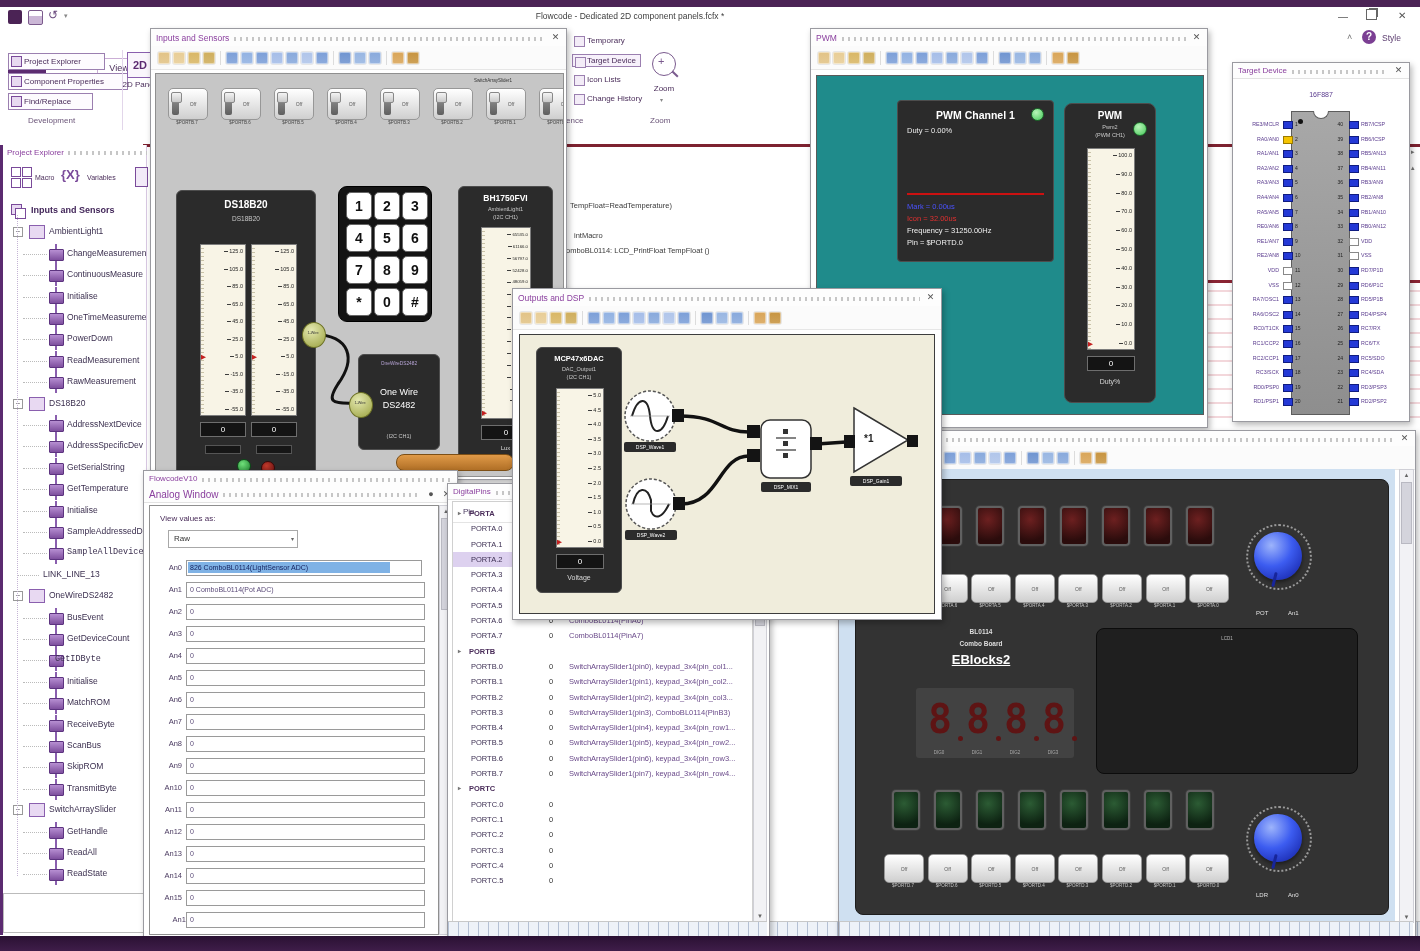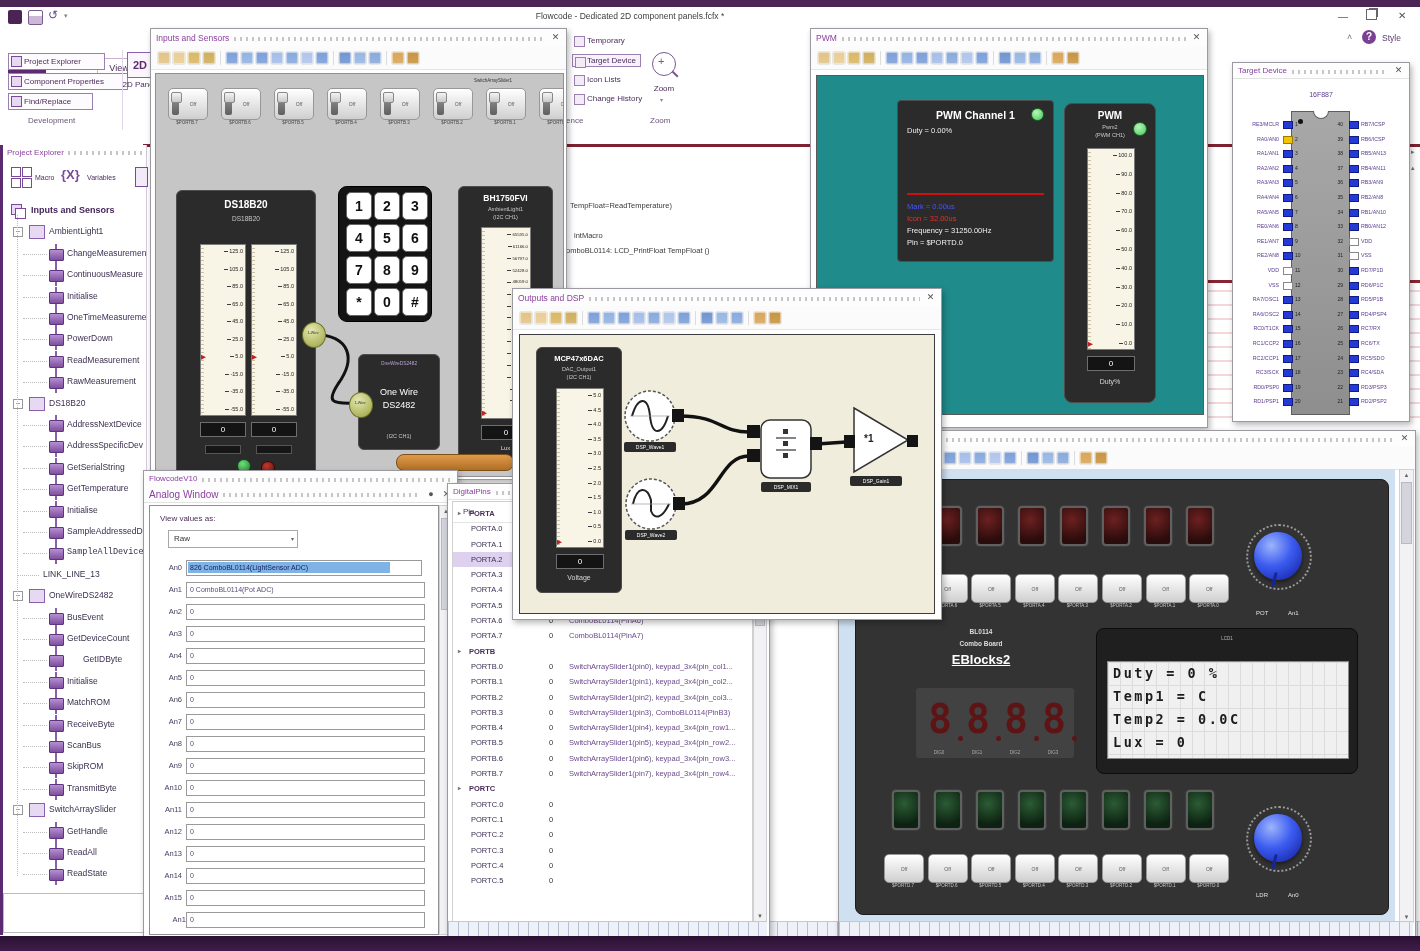--- a/index.html
+++ b/index.html
@@ -273,21 +273,21 @@
         </div>
         <div class="trow" style="top: 428px;">
           <div style="position: absolute; left: 52px; top: 0px; width: 2px; height: 21px; background: rgb(138, 95, 174);"></div>
           <div class="mic" style="left: 46px; top: 5px;"></div>
           <div class="lbl" style="left: 64px;">GetDeviceCount</div>
           <div style="position: absolute; left: 20px; top: 10px; width: 24px; border-top: 1px dotted rgb(187, 187, 187);"></div>
         </div>
         <div class="trow" style="top: 449.4px;">
           <div style="position: absolute; left: 52px; top: 0px; width: 2px; height: 21px; background: rgb(138, 95, 174);"></div>
           <div class="mic" style="left: 46px; top: 5px;"></div>
-          <div class="lbl" style="left: 80px;">GetIDByte</div>
+          <div class="lbl" style="left: 52px; font-family: Liberation Mono, monospace;">GetIDByte</div>
           <div style="position: absolute; left: 20px; top: 10px; width: 24px; border-top: 1px dotted rgb(187, 187, 187);"></div>
         </div>
         <div class="trow" style="top: 470.8px;">
           <div style="position: absolute; left: 52px; top: 0px; width: 2px; height: 21px; background: rgb(138, 95, 174);"></div>
           <div class="mic" style="left: 46px; top: 5px;"></div>
           <div class="lbl" style="left: 64px;">Initialise</div>
           <div style="position: absolute; left: 20px; top: 10px; width: 24px; border-top: 1px dotted rgb(187, 187, 187);"></div>
         </div>
         <div class="trow" style="top: 492.2px;">
           <div style="position: absolute; left: 52px; top: 0px; width: 2px; height: 21px; background: rgb(138, 95, 174);"></div>
@@ -822,26 +822,20 @@
             <div class="seg7" style="position: absolute; left: 88px; top: 8px; font-size: 40px;">8</div>
             <div style="position: absolute; left: 118px; top: 48px; width: 5px; height: 5px; border-radius: 50%; background: rgb(94, 20, 20);"></div>
             <div style="position: absolute; left: 80px; top: 62px; width: 38px; text-align: center; font-size: 4.5px; color: rgb(170, 170, 170);">DIG2</div>
             <div class="seg7" style="position: absolute; left: 126px; top: 8px; font-size: 40px;">8</div>
             <div style="position: absolute; left: 156px; top: 48px; width: 5px; height: 5px; border-radius: 50%; background: rgb(94, 20, 20);"></div>
             <div style="position: absolute; left: 118px; top: 62px; width: 38px; text-align: center; font-size: 4.5px; color: rgb(170, 170, 170);">DIG3</div>
           </div>
 
         <div class="abs" style="left:240px;top:148px;width:260px;height:144px;background:#1f1f1f;border:1px solid #0c0c0c;border-radius:8px;">
           <div class="abs" style="left:0;top:7px;width:260px;text-align:center;font-size:4.5px;color:#bbb;">LCD1</div>
-          <div class="abs" style="left:10px;top:32px;width:240px;height:96px;background:#f0f0f0;background-image:linear-gradient(#dcdcdc 1px,transparent 1px),linear-gradient(90deg,#dcdcdc 1px,transparent 1px);background-size:12px 23px;border:1px solid #888;">
-            <div class="lcdtxt" style="left:5px;top:3px;">Duty = 0 %</div>
-            <div class="lcdtxt" style="left:5px;top:26px;">Temp1 = C</div>
-            <div class="lcdtxt" style="left:5px;top:49px;">Temp2 = 0.0C</div>
-            <div class="lcdtxt" style="left:5px;top:72px;">Lux = 0</div>
-          </div>
         </div>
         <div id="brd-leds-bot" class="abs" style="left:0;top:0;width:532px;height:434px;">
             <div class="led g" style="left: 36px; top: 310px; width: 24px; height: 36px;"></div>
             <div class="led g" style="left: 78px; top: 310px; width: 24px; height: 36px;"></div>
             <div class="led g" style="left: 120px; top: 310px; width: 24px; height: 36px;"></div>
             <div class="led g" style="left: 162px; top: 310px; width: 24px; height: 36px;"></div>
             <div class="led g" style="left: 204px; top: 310px; width: 24px; height: 36px;"></div>
             <div class="led g" style="left: 246px; top: 310px; width: 24px; height: 36px;"></div>
             <div class="led g" style="left: 288px; top: 310px; width: 24px; height: 36px;"></div>
             <div class="led g" style="left: 330px; top: 310px; width: 24px; height: 36px;"></div>

